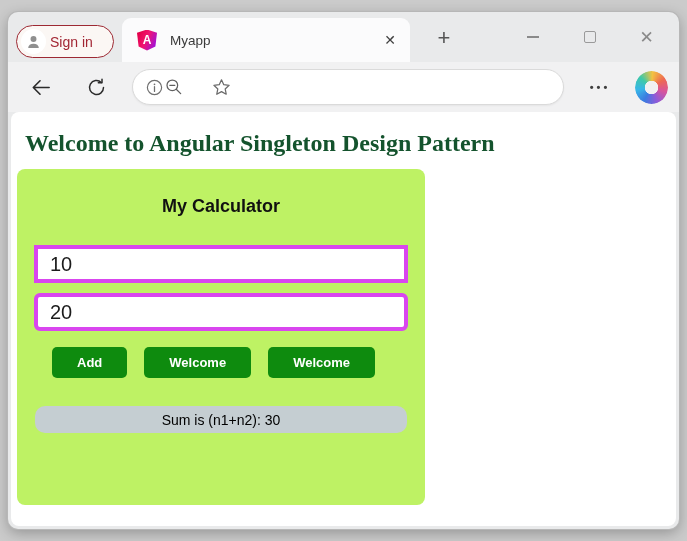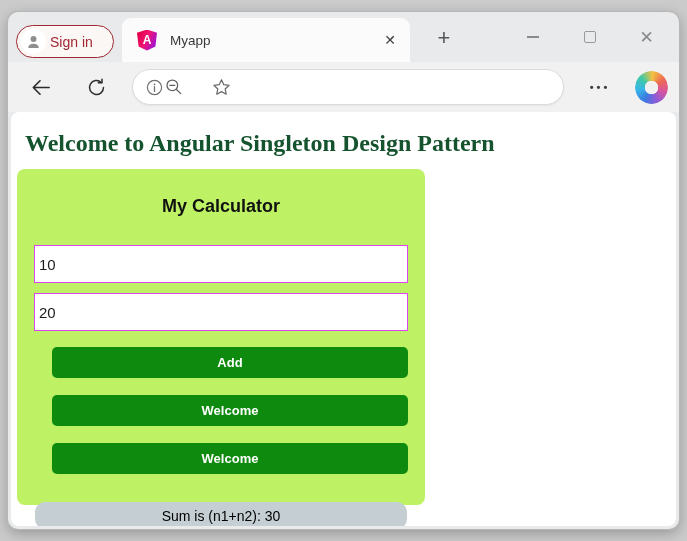--- a/index.html
+++ b/index.html
@@ -71,25 +71,25 @@
   .content { position:absolute; left:3px; right:3px; top:100px; bottom:3px;
              background:#ffffff; border-radius:8px; overflow:hidden; }
   .heading { margin:18px 0 0 14px; font-family:"Liberation Serif", serif;
              font-weight:bold; font-size:24px; color:#14532d; }
 
   .panel { position:absolute; left:6px; top:57px; width:408px; height:336px;
            background:#bef264; border-radius:8px; padding:0 17px; }
   .calc-title { text-align:center; font-size:18px; font-weight:bold; color:#111; padding-top:27px; }
 
   .calc-input { display:block; width:100%; height:38px; margin-top:28px;
-                border:1px solid #d946ef; border-radius:0; background:#fff;
-                font-size:15px; padding-left:4px; color:#1c1c1c; font-family:inherit; }
-  .calc-input.second { margin-top:10px; }
-
-  .btn-row { margin:16px 0 0 18px; display:flex; gap:17px;flex-direction:column; }
+                border:4px solid #d946ef; border-radius:0; background:#fff;
+                font-size:20px; padding-left:12px; color:#1c1c1c; font-family:inherit; }
+  .calc-input.second { margin-top:10px;border-radius:6px; }
+
+  .btn-row { margin:16px 0 0 18px; display:flex; gap:17px; }
   .btn-row.second { margin-top:19px; }
   .calc-btn { height:31px; background:#0e8b0e; color:#ffffff; font-weight:bold; font-size:13px;
               border:none; border-radius:5px; padding:0 25px; font-family:inherit; cursor:pointer; }
 
   .result { margin:28px auto 0; width:372px; height:27px; background:#c5ced2; border-radius:10px;
             display:flex; align-items:center; justify-content:center; font-size:14px; color:#000; }
 
   svg { display:block; }
 </style>
 </head>

